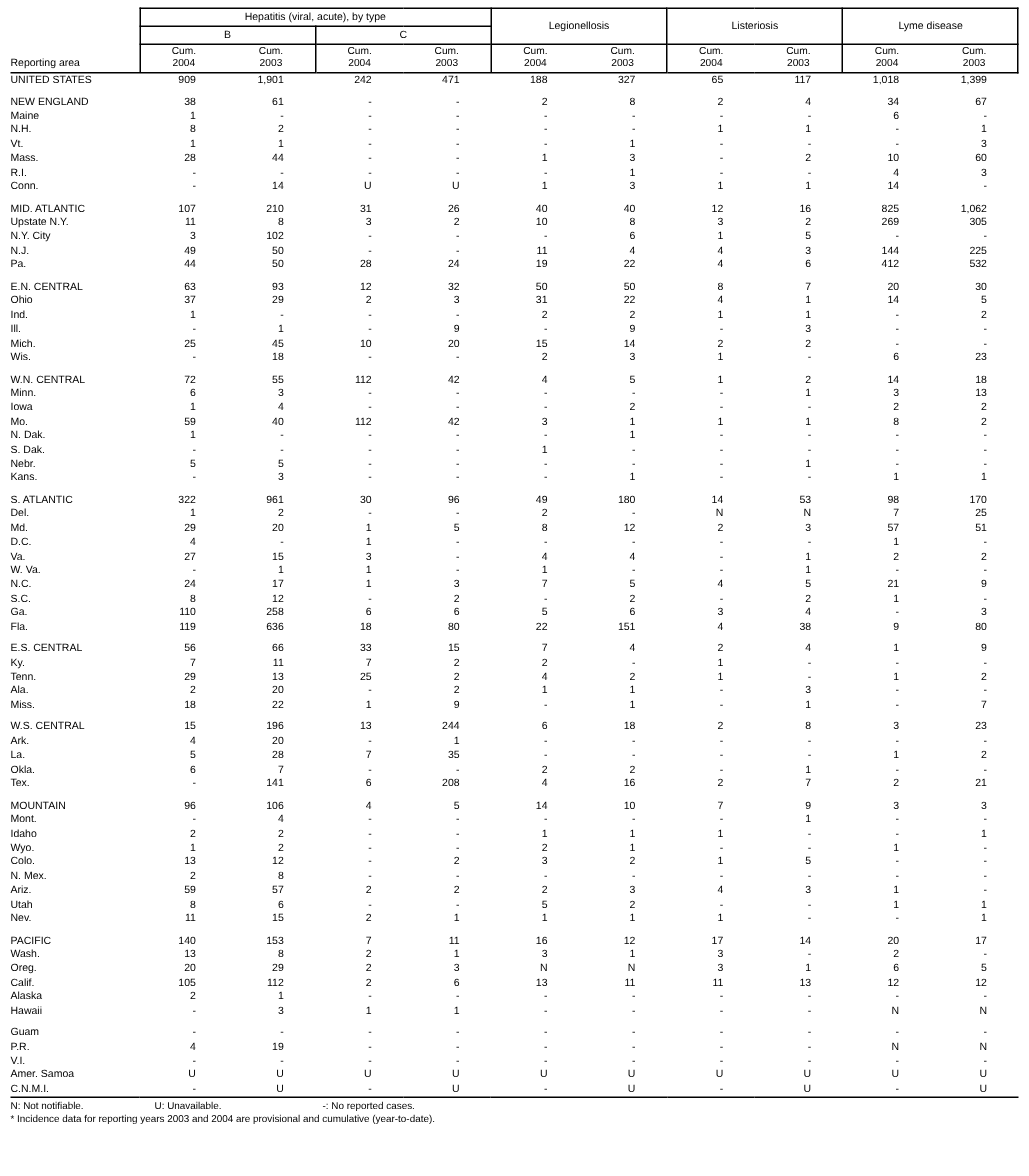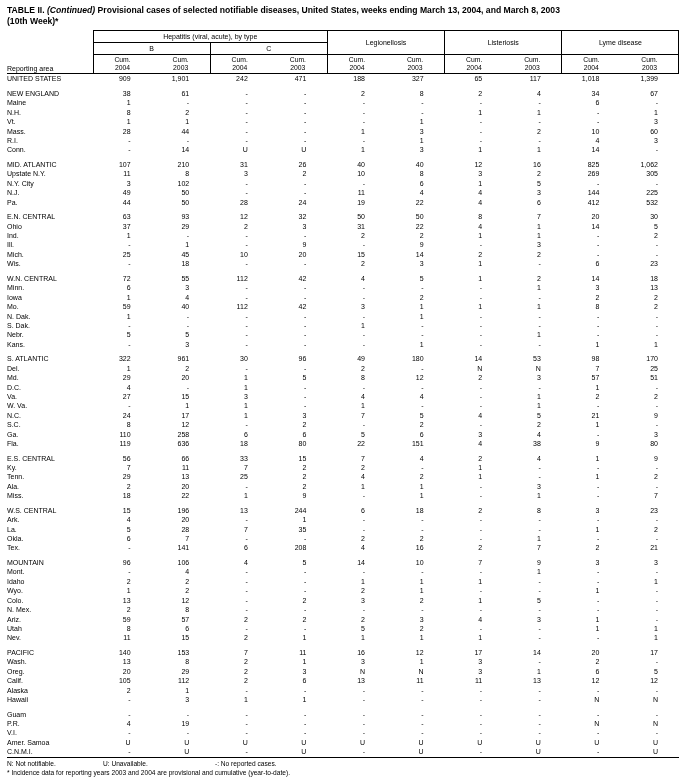--- a/index.html
+++ b/index.html
@@ -34,26 +34,20 @@
   .fnotes { width: 672px; font-size: 6.6px; line-height: 1.4; margin-top: 1px; }
   .legend span { display: inline-block; }
   .legend .l0 { width: 96px; }
   .legend .l1 { width: 112px; }
 </style>
 </head>
 <body>
 
 <div class="page">
 
-  <div class="title">
-    <span>TABLE II.</span>
-    <span class="i">(Continued)</span>
-    <span>Provisional cases of selected notifiable diseases, United States, weeks ending March 13, 2004, and March 8, 2003</span><br>
-    <span>(10th Week)*</span>
-  </div>
 
   <table>
     <colgroup>
       <col class="c-area">
       <col class="c-num">
         <col class="c-num">
         <col class="c-num">
         <col class="c-num">
       <col class="c-num">
         <col class="c-num">

